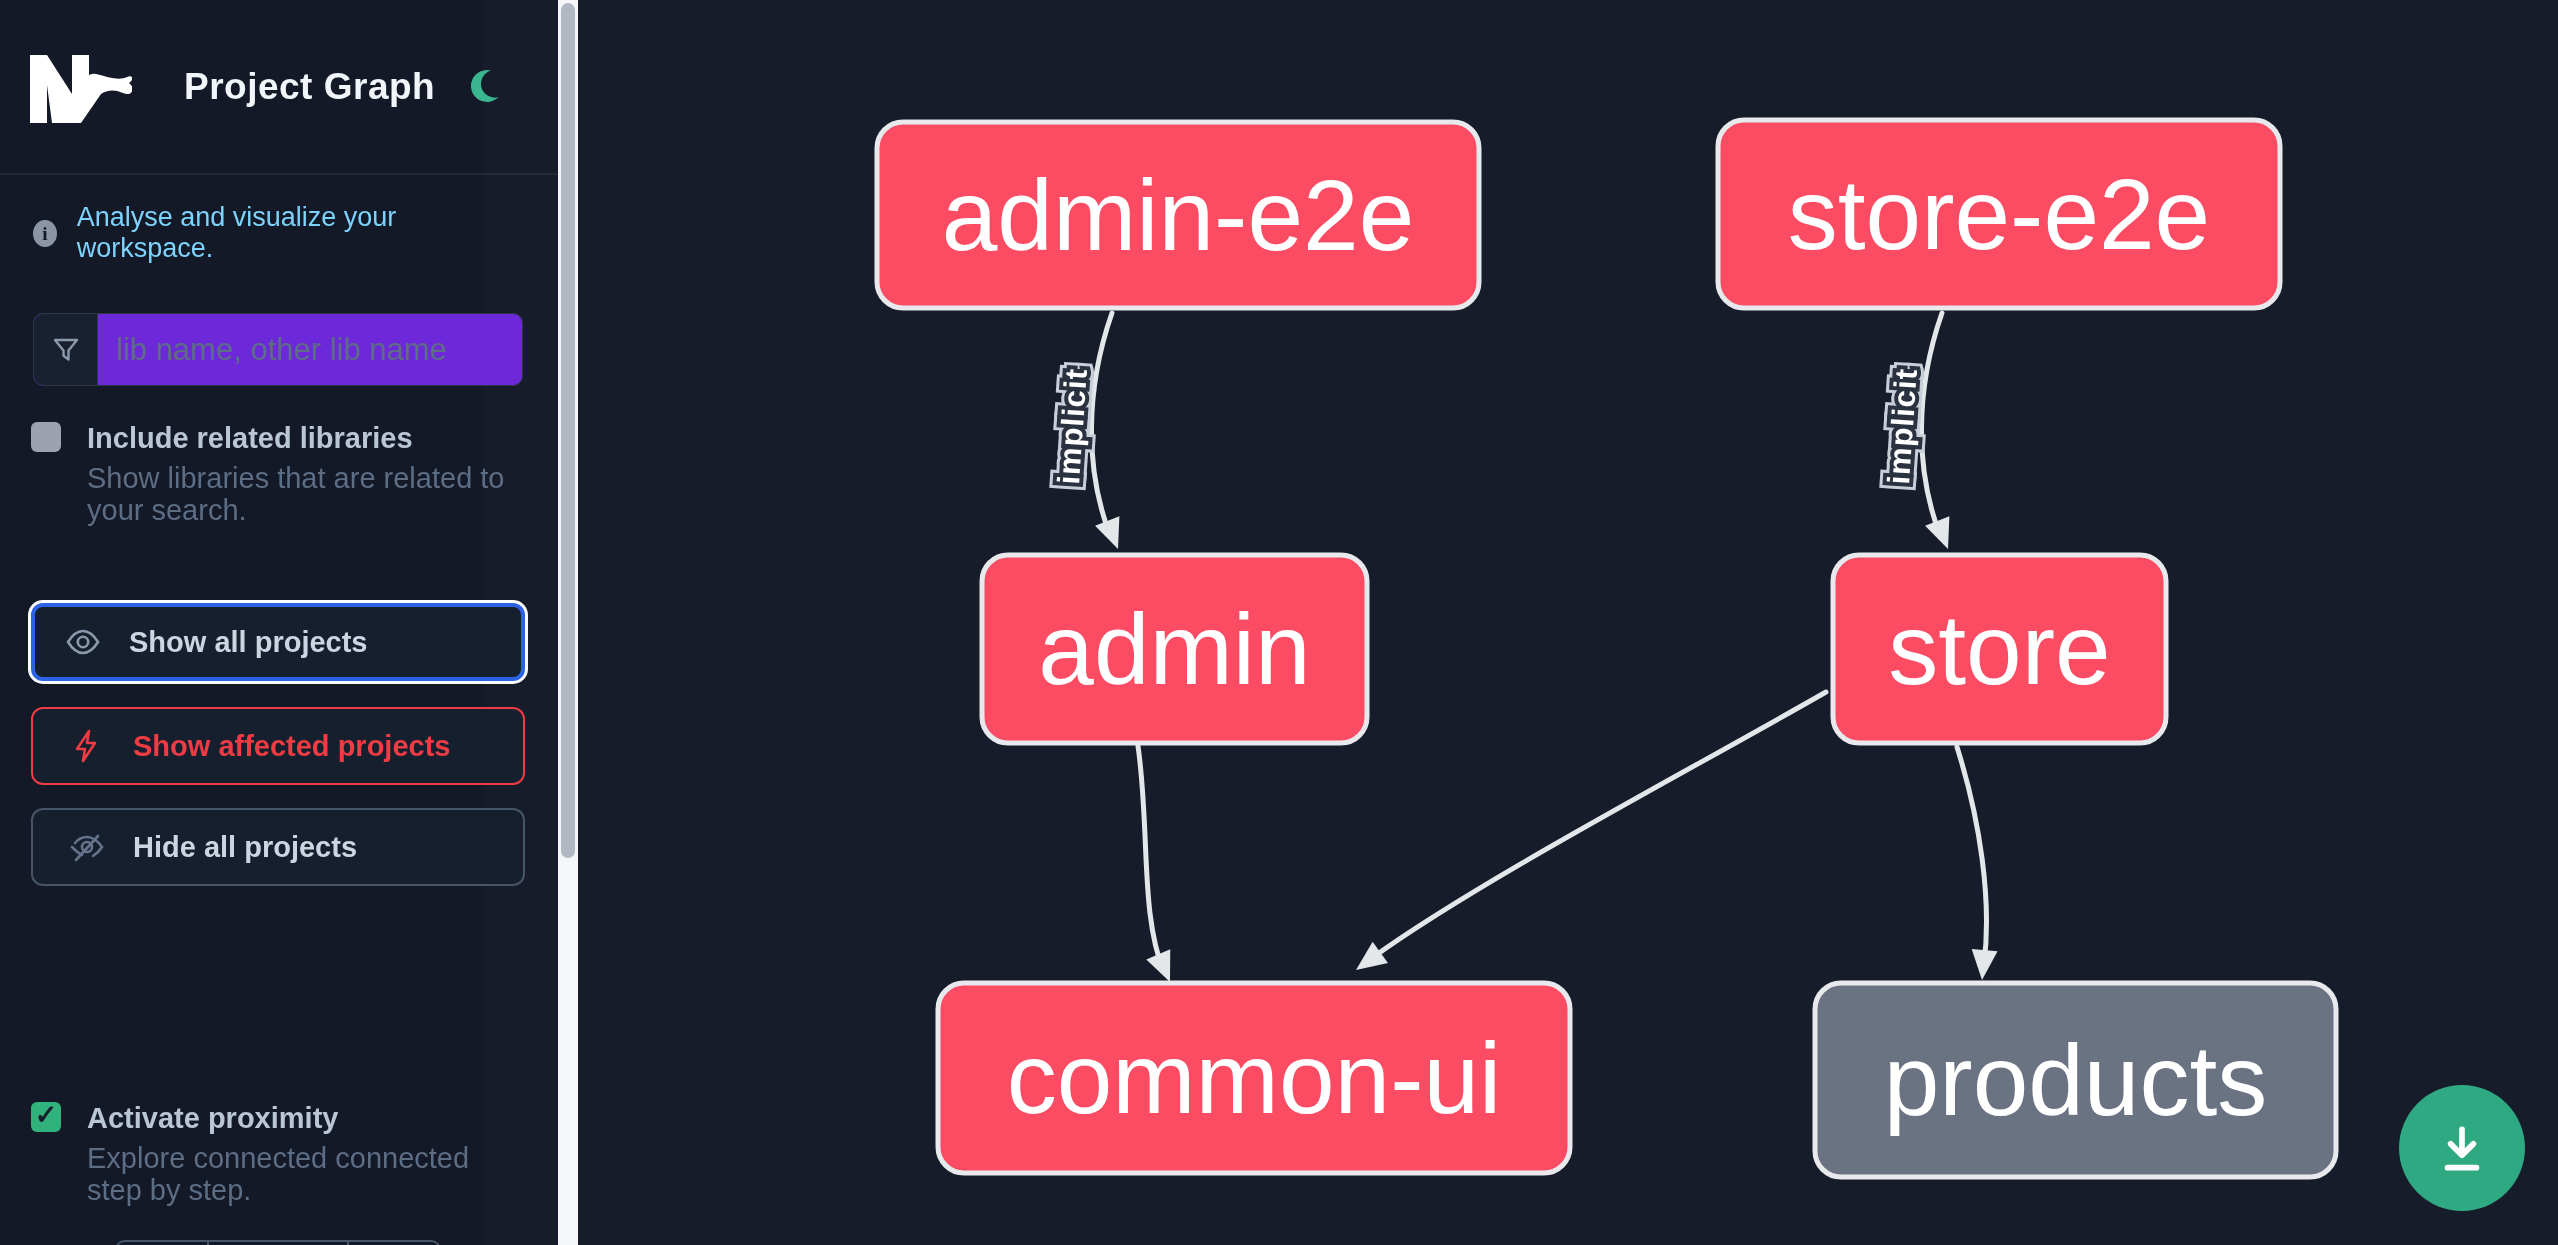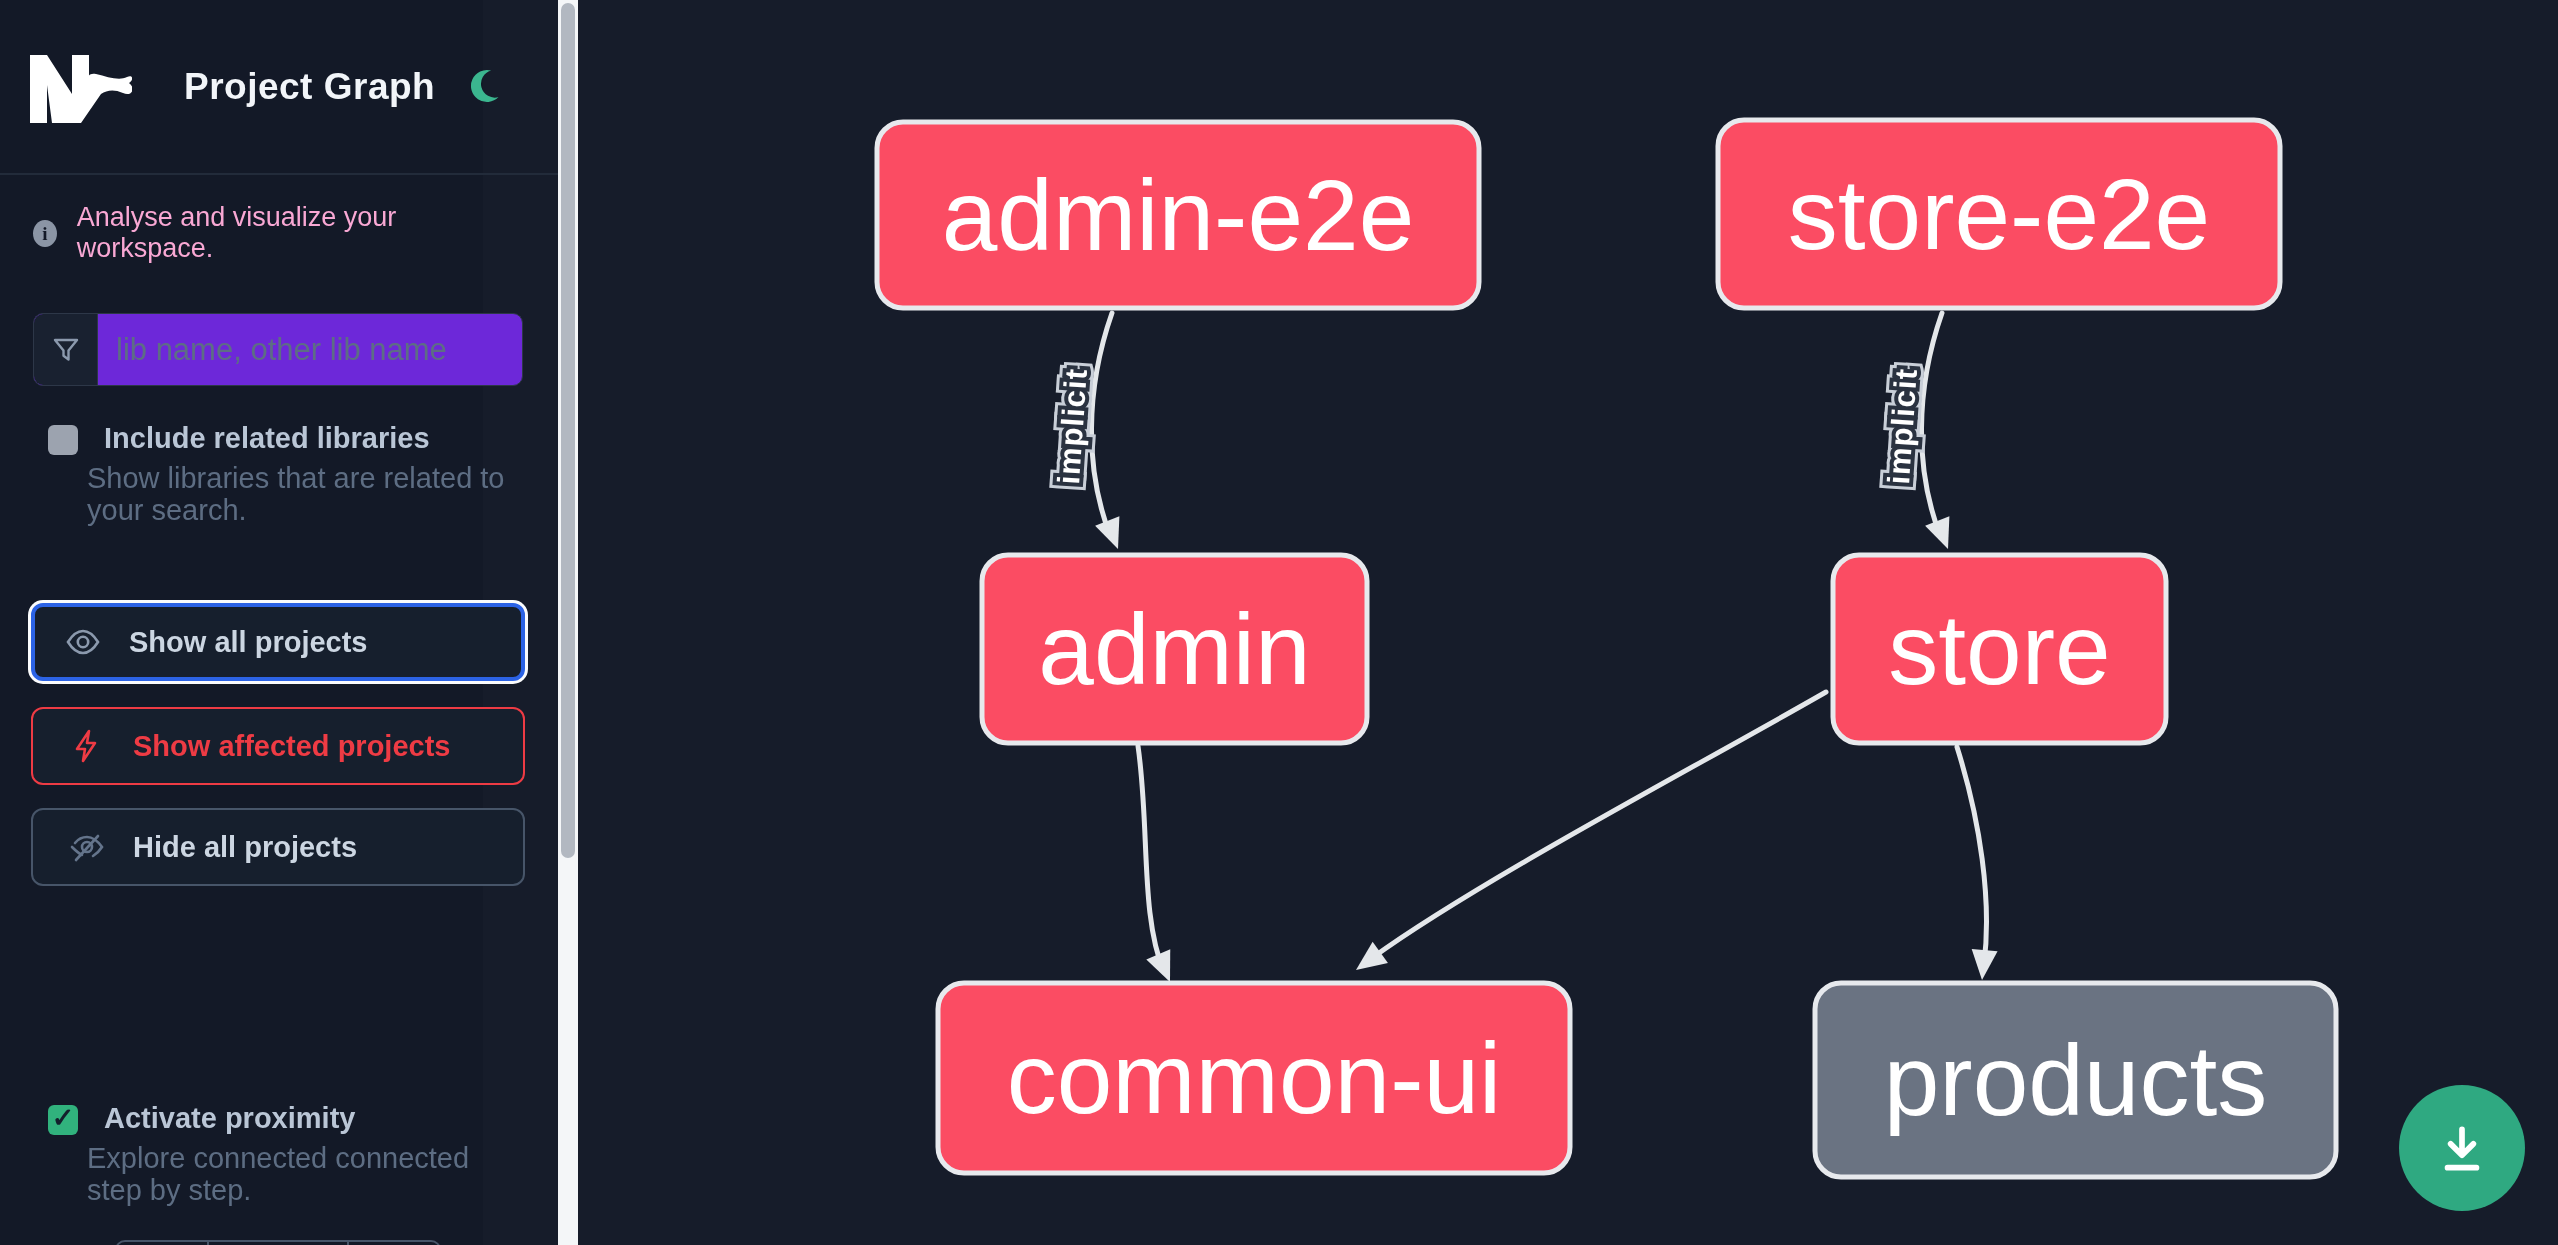--- a/index.html
+++ b/index.html
@@ -16,34 +16,34 @@
   .nx-logo { position:absolute; left:28px; top:53px; width:104px; height:70px; }
   .app-title { position:absolute; left:184px; top:66px; font-size:37px; font-weight:700;
                color:#f2f5f9; letter-spacing:.5px; }
   .moon-btn { position:absolute; left:466px; top:66px; width:44px; height:44px;
               background:none; border:none; cursor:pointer; }
 
   .info-row { position:absolute; left:33px; top:202px; display:flex; align-items:center; }
   .info-badge { width:27px; height:27px; border-radius:50%; background:#8b95a5;
                 color:#131927; font-size:19px; font-weight:700; text-align:center;
                 line-height:27px; font-family:"Liberation Serif", serif; }
-  .tagline { margin-left:20px; font-size:27px; color:#f9a8d4; }
+  .tagline { margin-left:20px; font-size:27px; color:#7dd3fc; }
 
   .search-box { position:absolute; left:33px; top:313px; width:490px; height:73px;
                 display:flex; background:#6d28d9; border:1px solid #2d3748;
                 border-radius:10px; overflow:hidden; }
   .funnel-seg { width:64px; height:100%; background:#192130; border-right:1px solid #2d3748;
                 display:flex; align-items:center; justify-content:center; flex:none; }
   .search-input { flex:1; background:transparent; border:none; outline:none;
                   font-size:31px; color:#cbd5e1; padding:0 18px;
                   font-family:"Liberation Sans", sans-serif; }
   .search-input::placeholder { color:#5d6d85; }
 
   .toggle { position:absolute; left:31px; width:500px; }
-  .toggle-row { display:flex; align-items:flex-end;margin-left:17px; }
+  .toggle-row { display:flex; align-items:flex-start; }
   .cbox { width:30px; height:30px; border-radius:6px; flex:none; position:relative; }
   .cbox.gray  { background:#9ca3af; }
   .cbox.white { background:#ffffff; }
   .cbox.green { background:#31b27d; }
   .cbox .tick { position:absolute; left:0; top:-3px; width:30px; text-align:center;
                 font-size:27px; font-weight:700; color:#13202c; display:none; }
   .cbox.checked .tick { display:block; }
   .toggle-label { margin-left:26px; font-size:29px; font-weight:600; color:#bac6d6; }
   .toggle-desc { margin:7px 0 0 56px; width:442px; font-size:29px; line-height:32px;
                  color:#5d6d83; }

